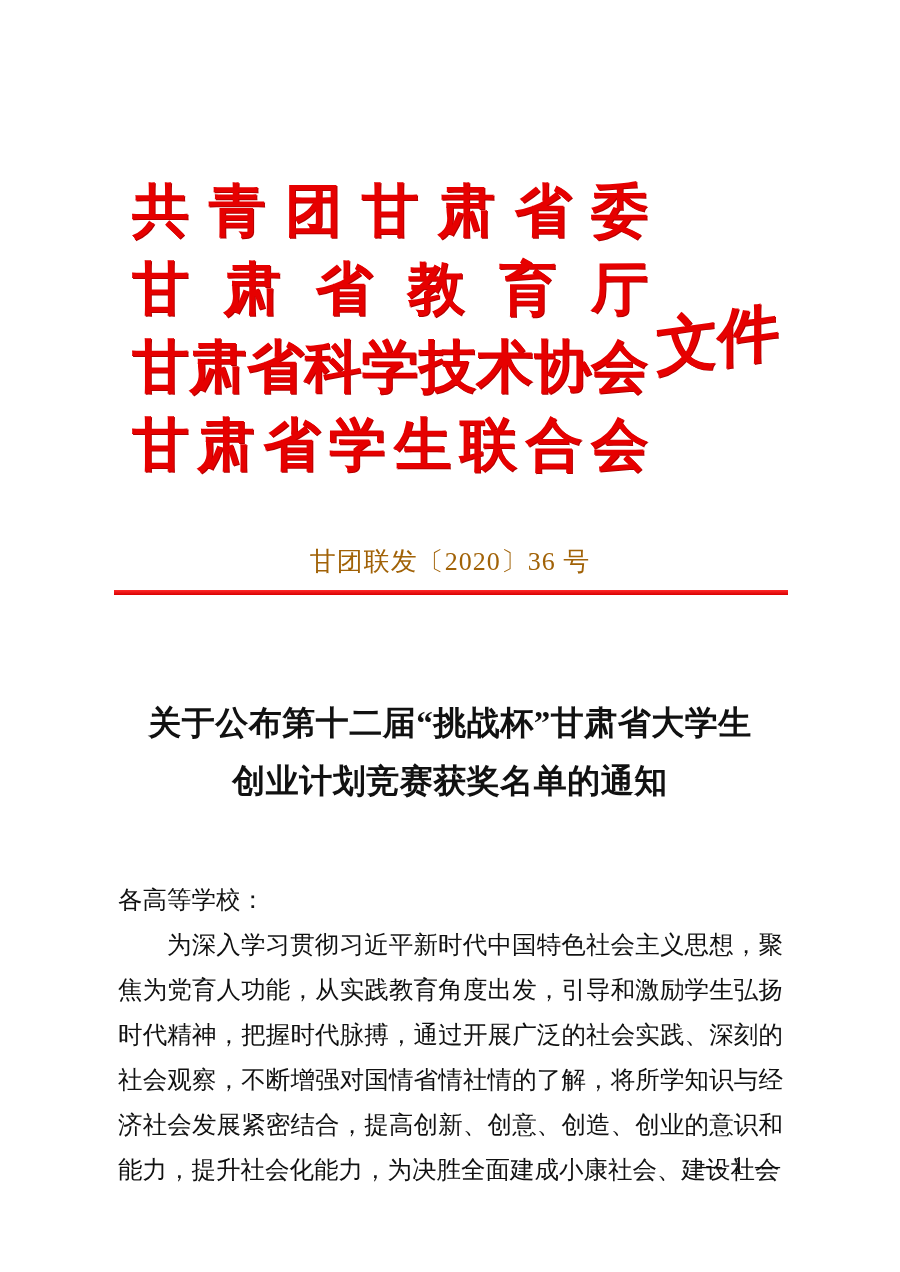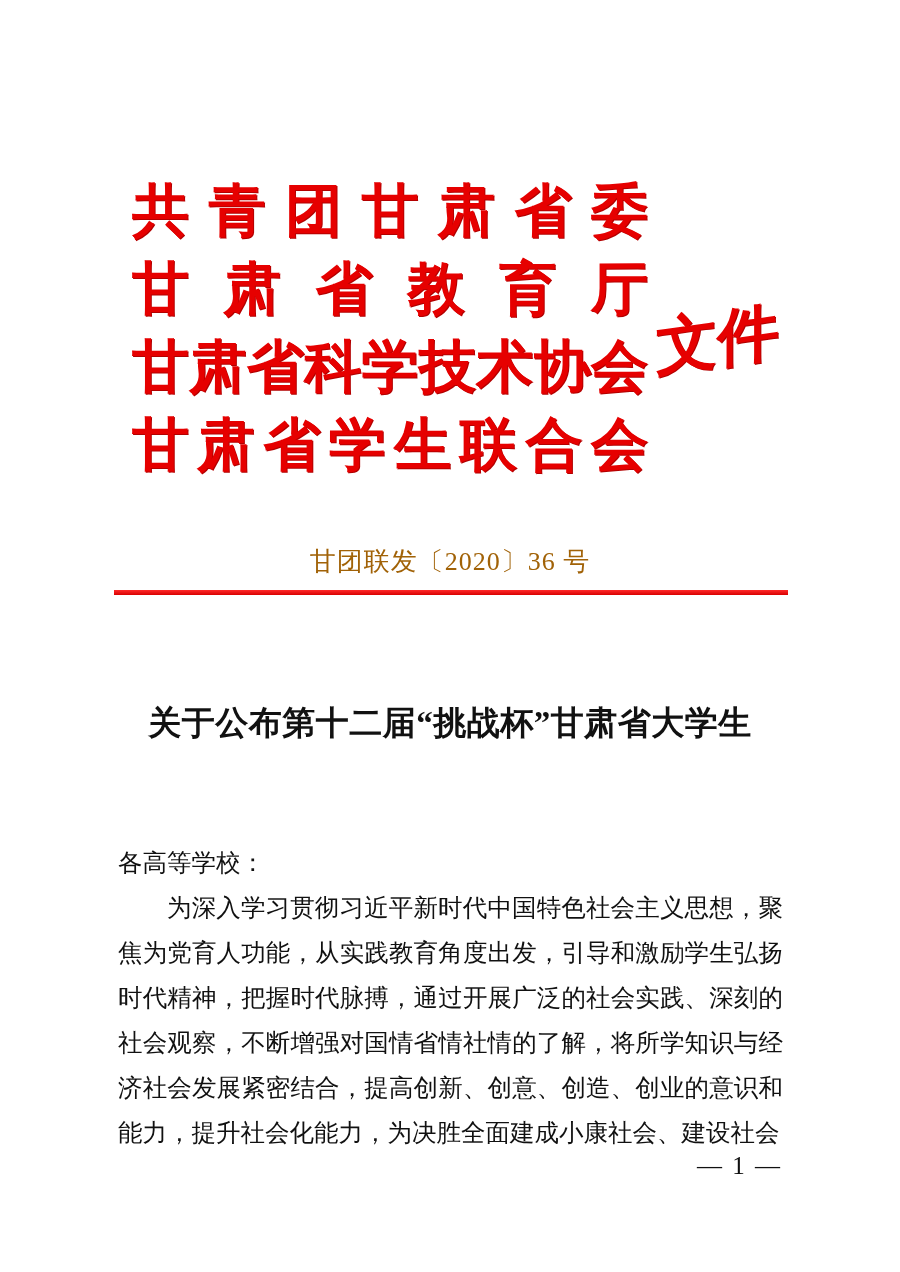--- a/index.html
+++ b/index.html
@@ -82,21 +82,21 @@
     font-size: 33px;
     font-weight: bold;
     line-height: 58px;
     letter-spacing: 0.5px;
     color: #111111;
   }
   
   .body-text {
     position: absolute;
     left: 118px;
-    top: 840px;
+    top: 877px;
     width: 665px;
     font-size: 24.5px;
     line-height: 45px;
     color: #111111;
     text-align: justify;
   }
   .salutation {
     margin: 0;
   }
   .paragraph {
@@ -161,20 +161,21 @@
   </div>
 
   <div class="doc-type">文件</div>
 
   <div class="doc-number">甘团联发〔2020〕36 号</div>
 
   <div class="red-line"></div>
 
   <div class="title">
     <div>关于公布第十二届“挑战杯”甘肃省大学生</div>
+    <div>创业计划竞赛获奖名单的通知</div>
   </div>
 
   <div class="body-text">
     <div class="salutation">各高等学校：</div>
     <p class="paragraph">为深入学习贯彻习近平新时代中国特色社会主义思想，聚焦为党育人功能，从实践教育角度出发，引导和激励学生弘扬时代精神，把握时代脉搏，通过开展广泛的社会实践、深刻的社会观察，不断增强对国情省情社情的了解，将所学知识与经济社会发展紧密结合，提高创新、创意、创造、创业的意识和能力，提升社会化能力，为决胜全面建成小康社会、建设社会</p>
   </div>
 
   <div class="page-number">— 1 —</div>
 
 </div>

